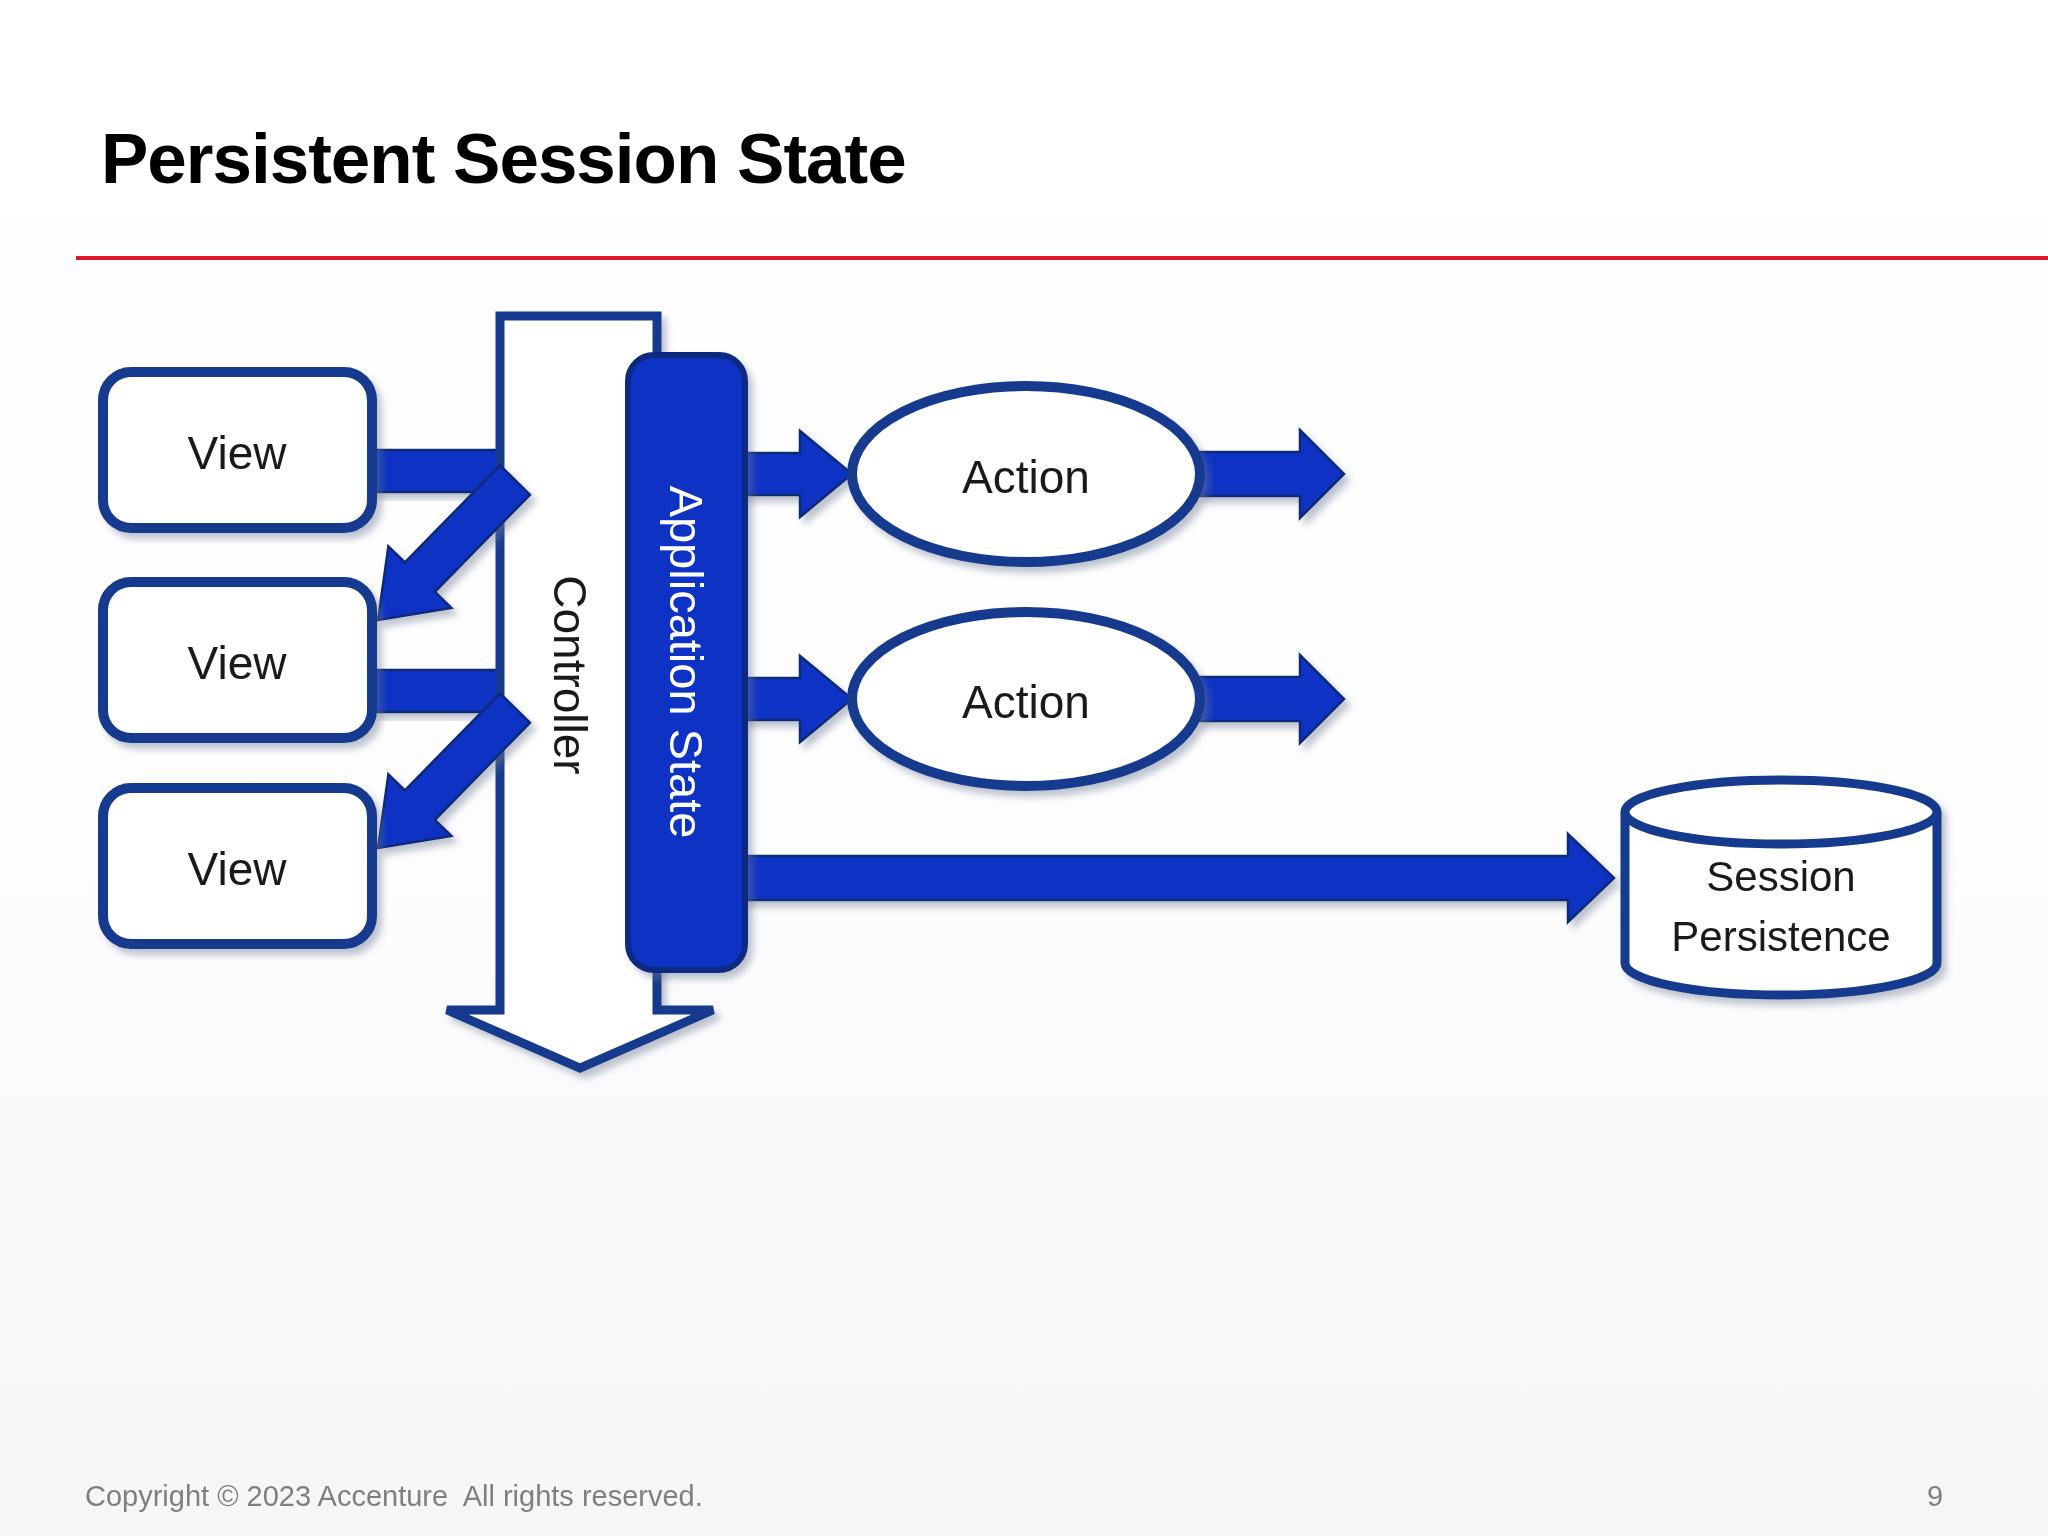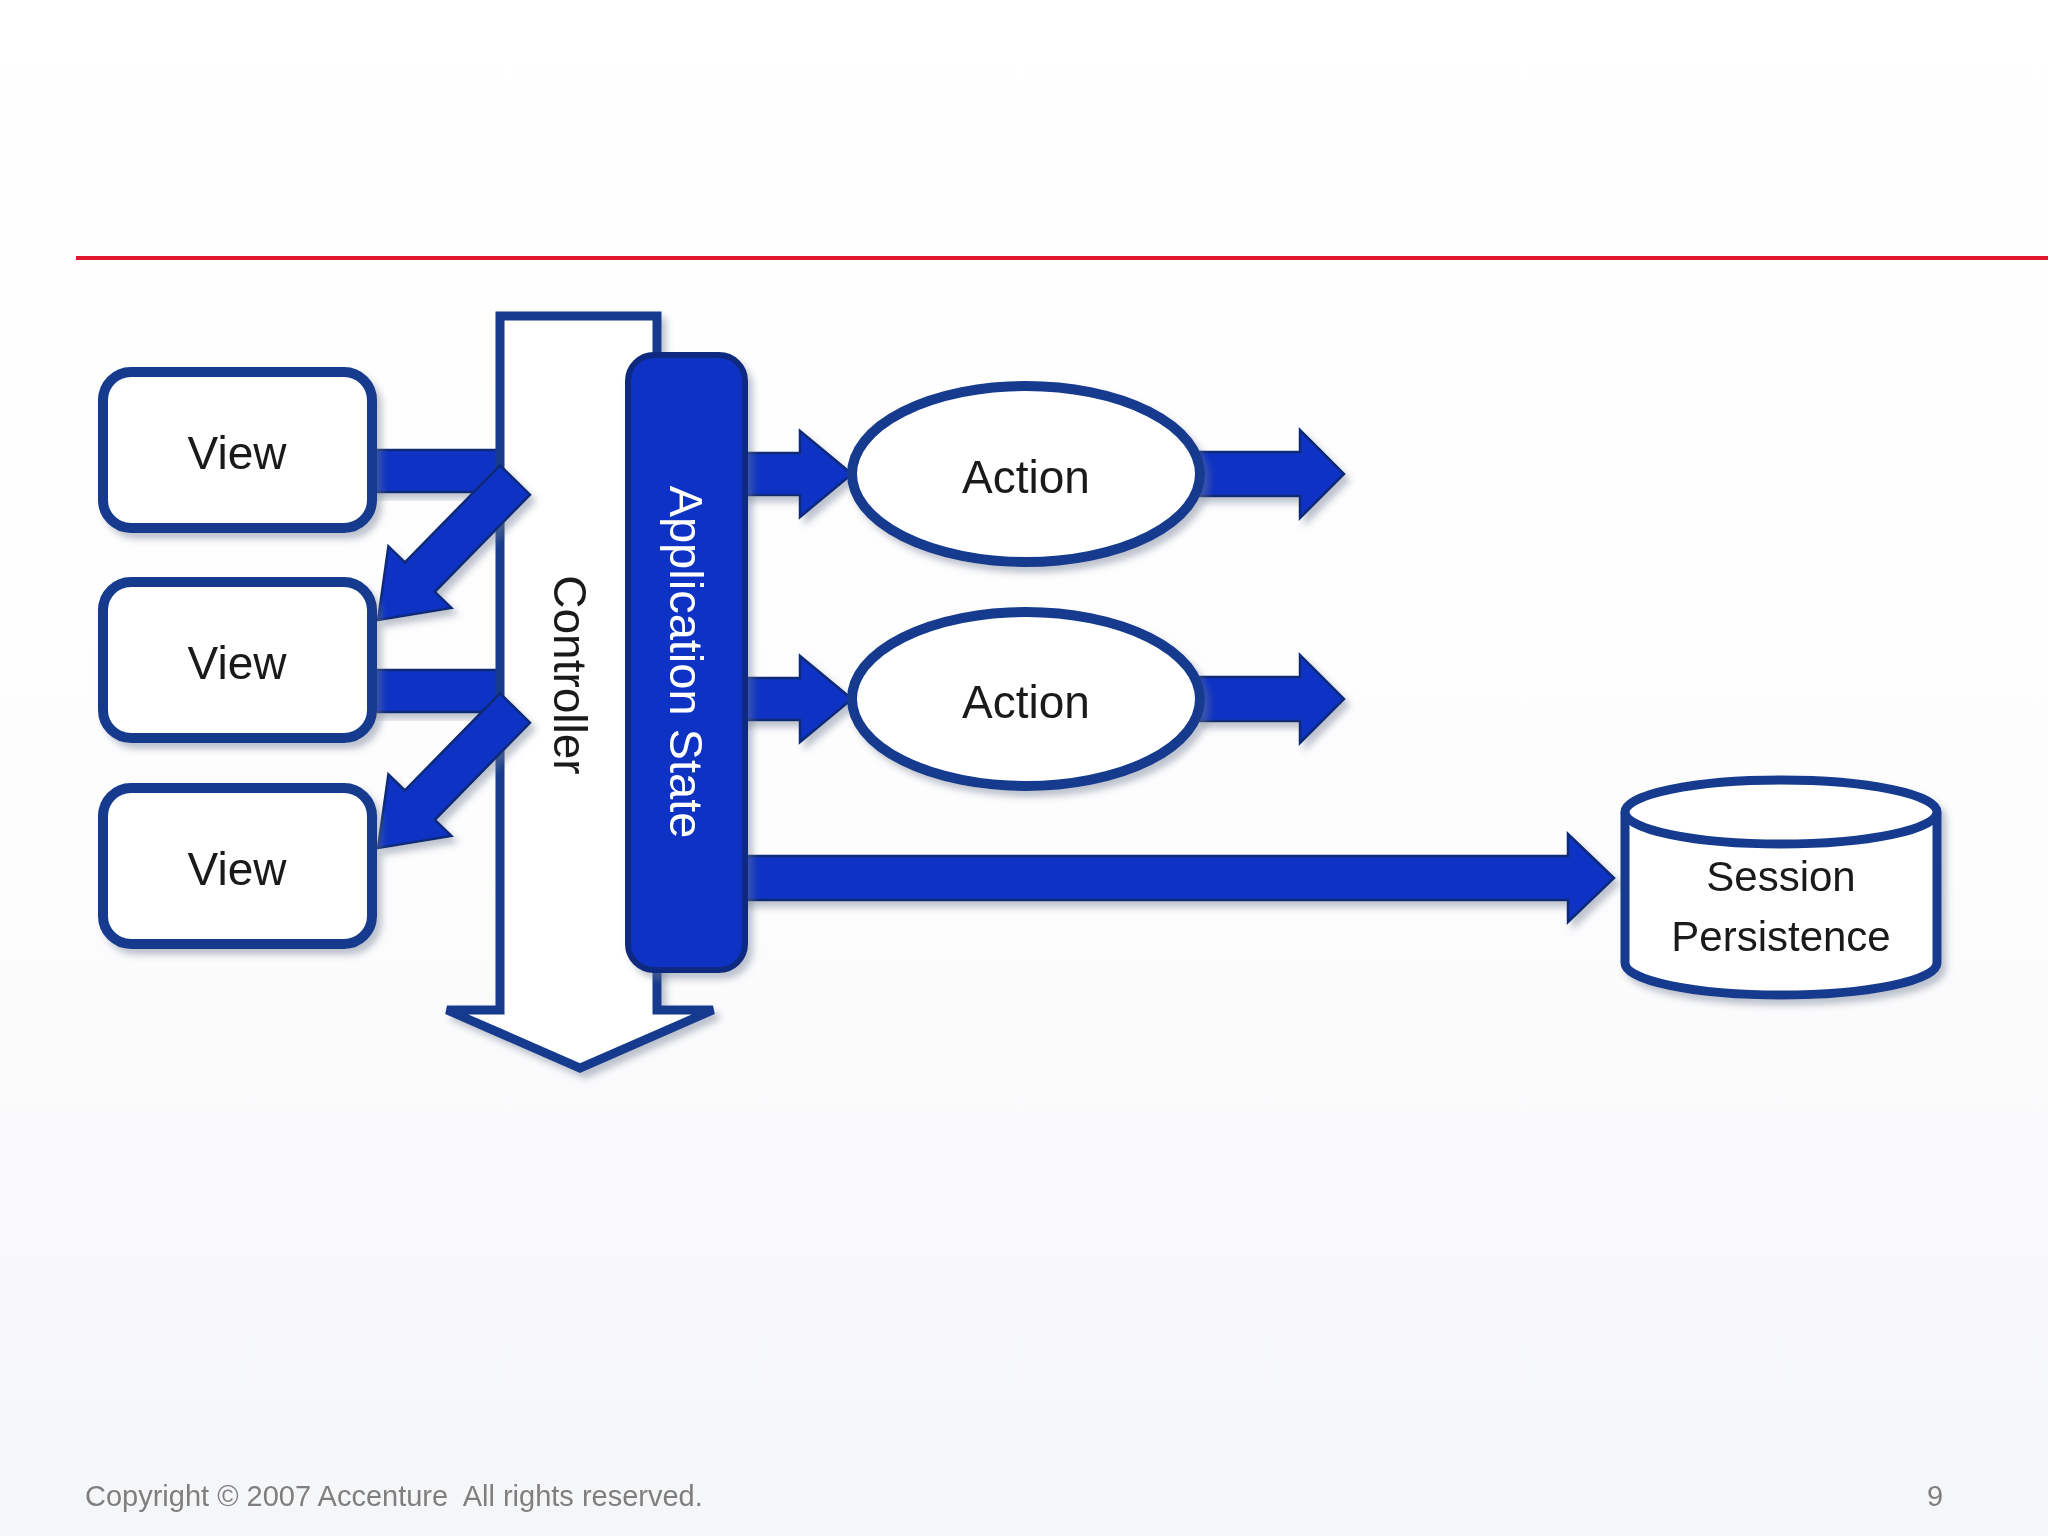--- a/index.html
+++ b/index.html
@@ -63,20 +63,21 @@
   .arrow-blue { fill: #0d33c4; stroke: #0b2a78; stroke-width: 2.5px; }
   .shape-white { fill: #ffffff; stroke: #133a8e; }
   .node-label { font-family: "Liberation Sans", sans-serif; fill: #1a1a1a; }
   .node-label-white { font-family: "Liberation Sans", sans-serif; fill: #ffffff; }
 </style>
 </head>
 <body>
 
 <div class="slide">
 
+  <h1 class="slide-title">Persistent Session State</h1>
 
   <div class="title-rule"></div>
 
   <svg class="diagram-svg" width="2048" height="1536" viewBox="0 0 2048 1536">
     <defs>
       <filter id="ds" x="-20%" y="-20%" width="140%" height="140%">
         <feDropShadow dx="5" dy="6" stdDeviation="3.5" flood-color="#6e7a92" flood-opacity="0.45"></feDropShadow>
       </filter>
     </defs>
 
@@ -124,16 +125,16 @@
     </g>
 
     <g filter="url(#ds)">
       <path class="shape-white" stroke-width="9" d="M1625,812 L1625,963 A156,32 0 0 0 1937,963 L1937,812"></path>
       <ellipse class="shape-white" stroke-width="9" cx="1781" cy="812" rx="156" ry="32"></ellipse>
     </g>
     <text class="node-label" font-size="42" text-anchor="middle" dominant-baseline="central" x="1781" y="876">Session</text>
     <text class="node-label" font-size="42" text-anchor="middle" dominant-baseline="central" x="1781" y="936">Persistence</text>
   </svg>
 
-  <div class="footer-text">Copyright © 2007 Accenture  All rights reserved.</div>
+  <div class="footer-text">Copyright © 2023 Accenture  All rights reserved.</div>
   <div class="page-number">9</div>
 
 </div>
 
 </body></html>

